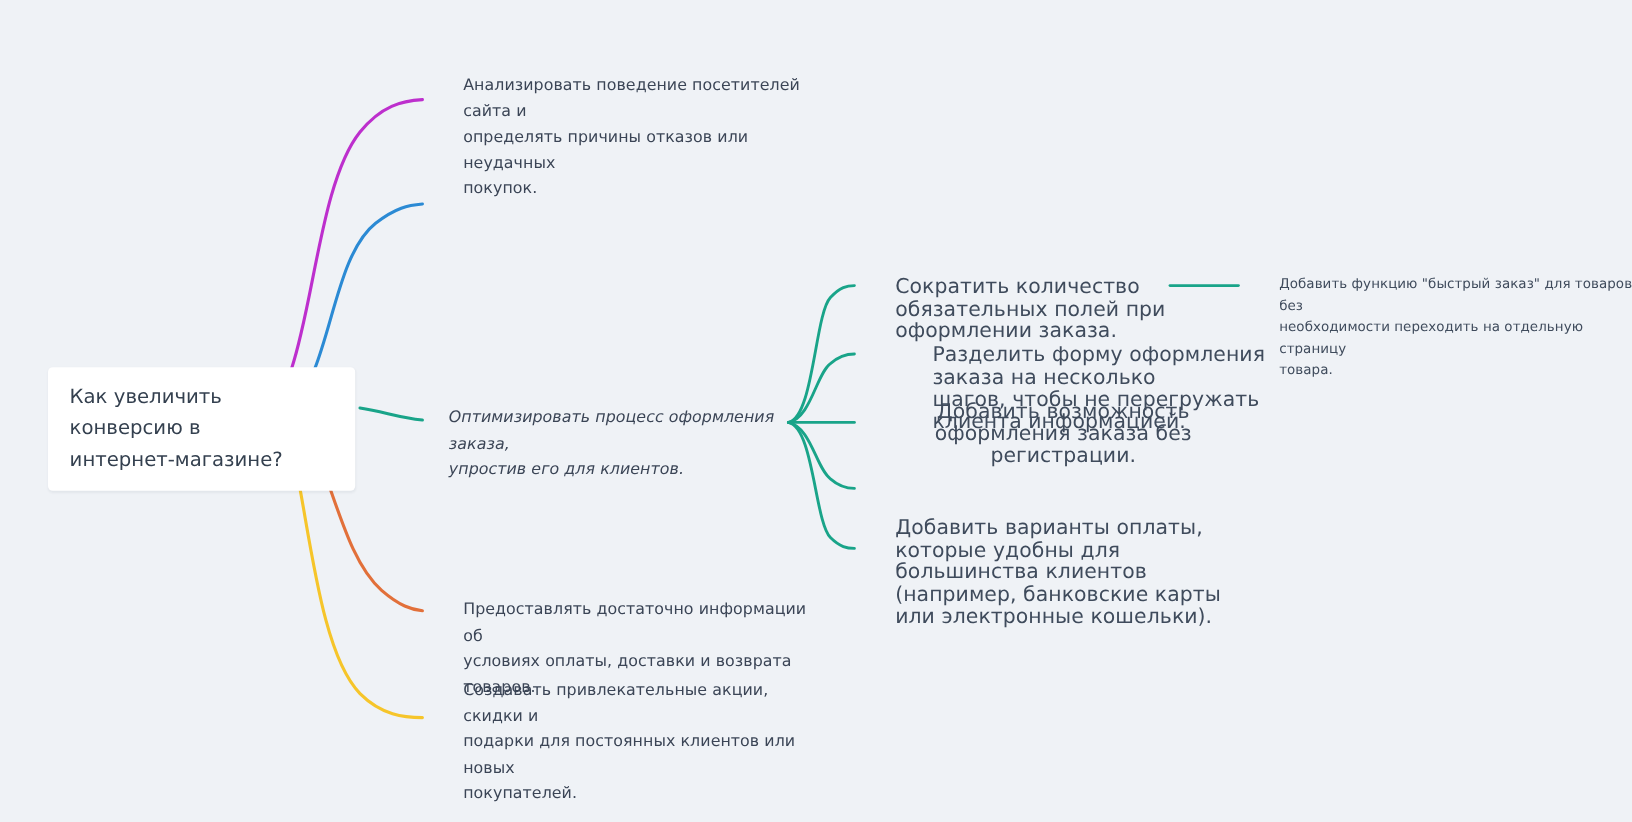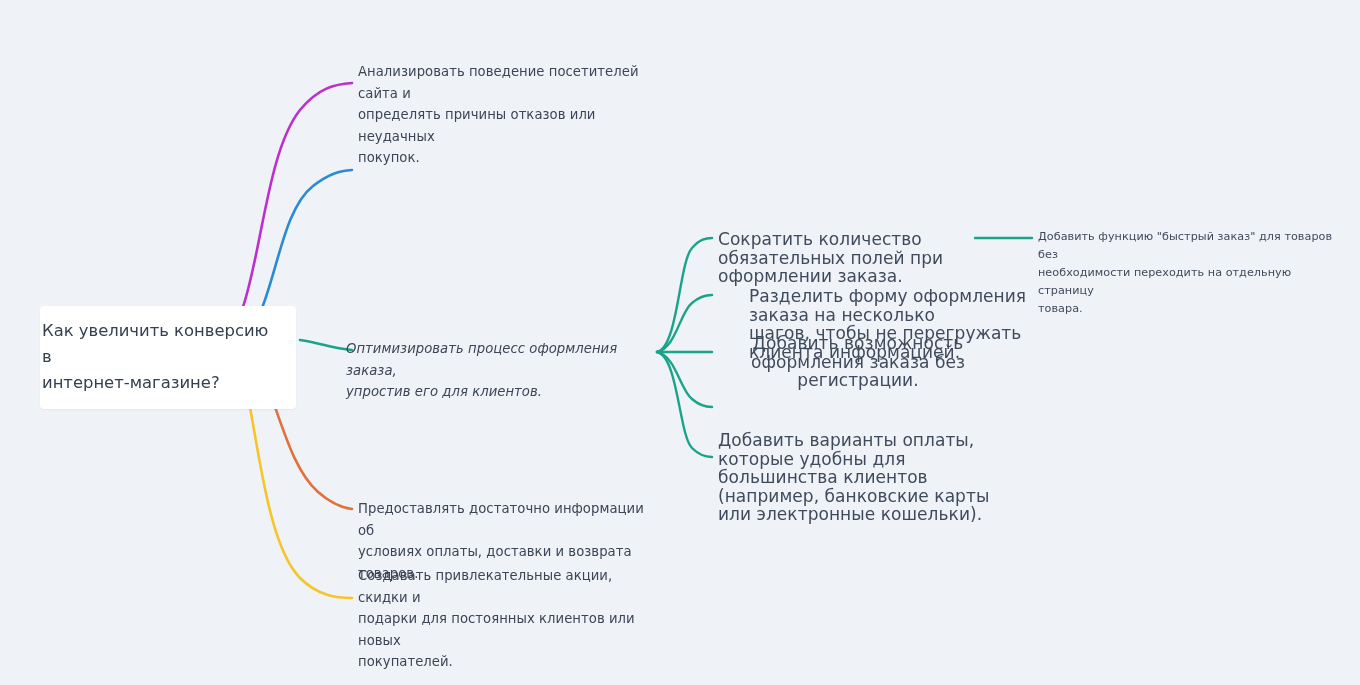--- a/index.html
+++ b/index.html
@@ -27,31 +27,32 @@
     height: 685px;
     pointer-events: none;
   }
   .node-text {
     position: absolute;
     color: #3b4556;
     font-size: 13.2px;
     line-height: 21px;
     letter-spacing: 0.05px;
     white-space: pre-line;
+    margin-left: 28px;
   }
   .root-node {
     position: absolute;
     left: 40px;
     top: 306px;
     width: 256px;
     min-height: 62px;
     background: #ffffff;
     border-radius: 4px;
     box-sizing: border-box;
-    padding: 12px 18px 13px 2px;
+    padding: 12px 18px 13px 18px;
     display: flex;
     align-items: center;
     box-shadow: 0 1px 2px rgba(30, 45, 70, 0.06);
   }
   .root-label {
     color: #34404f;
     font-size: 16.4px;
     line-height: 26px;
     white-space: pre-line;
   }

